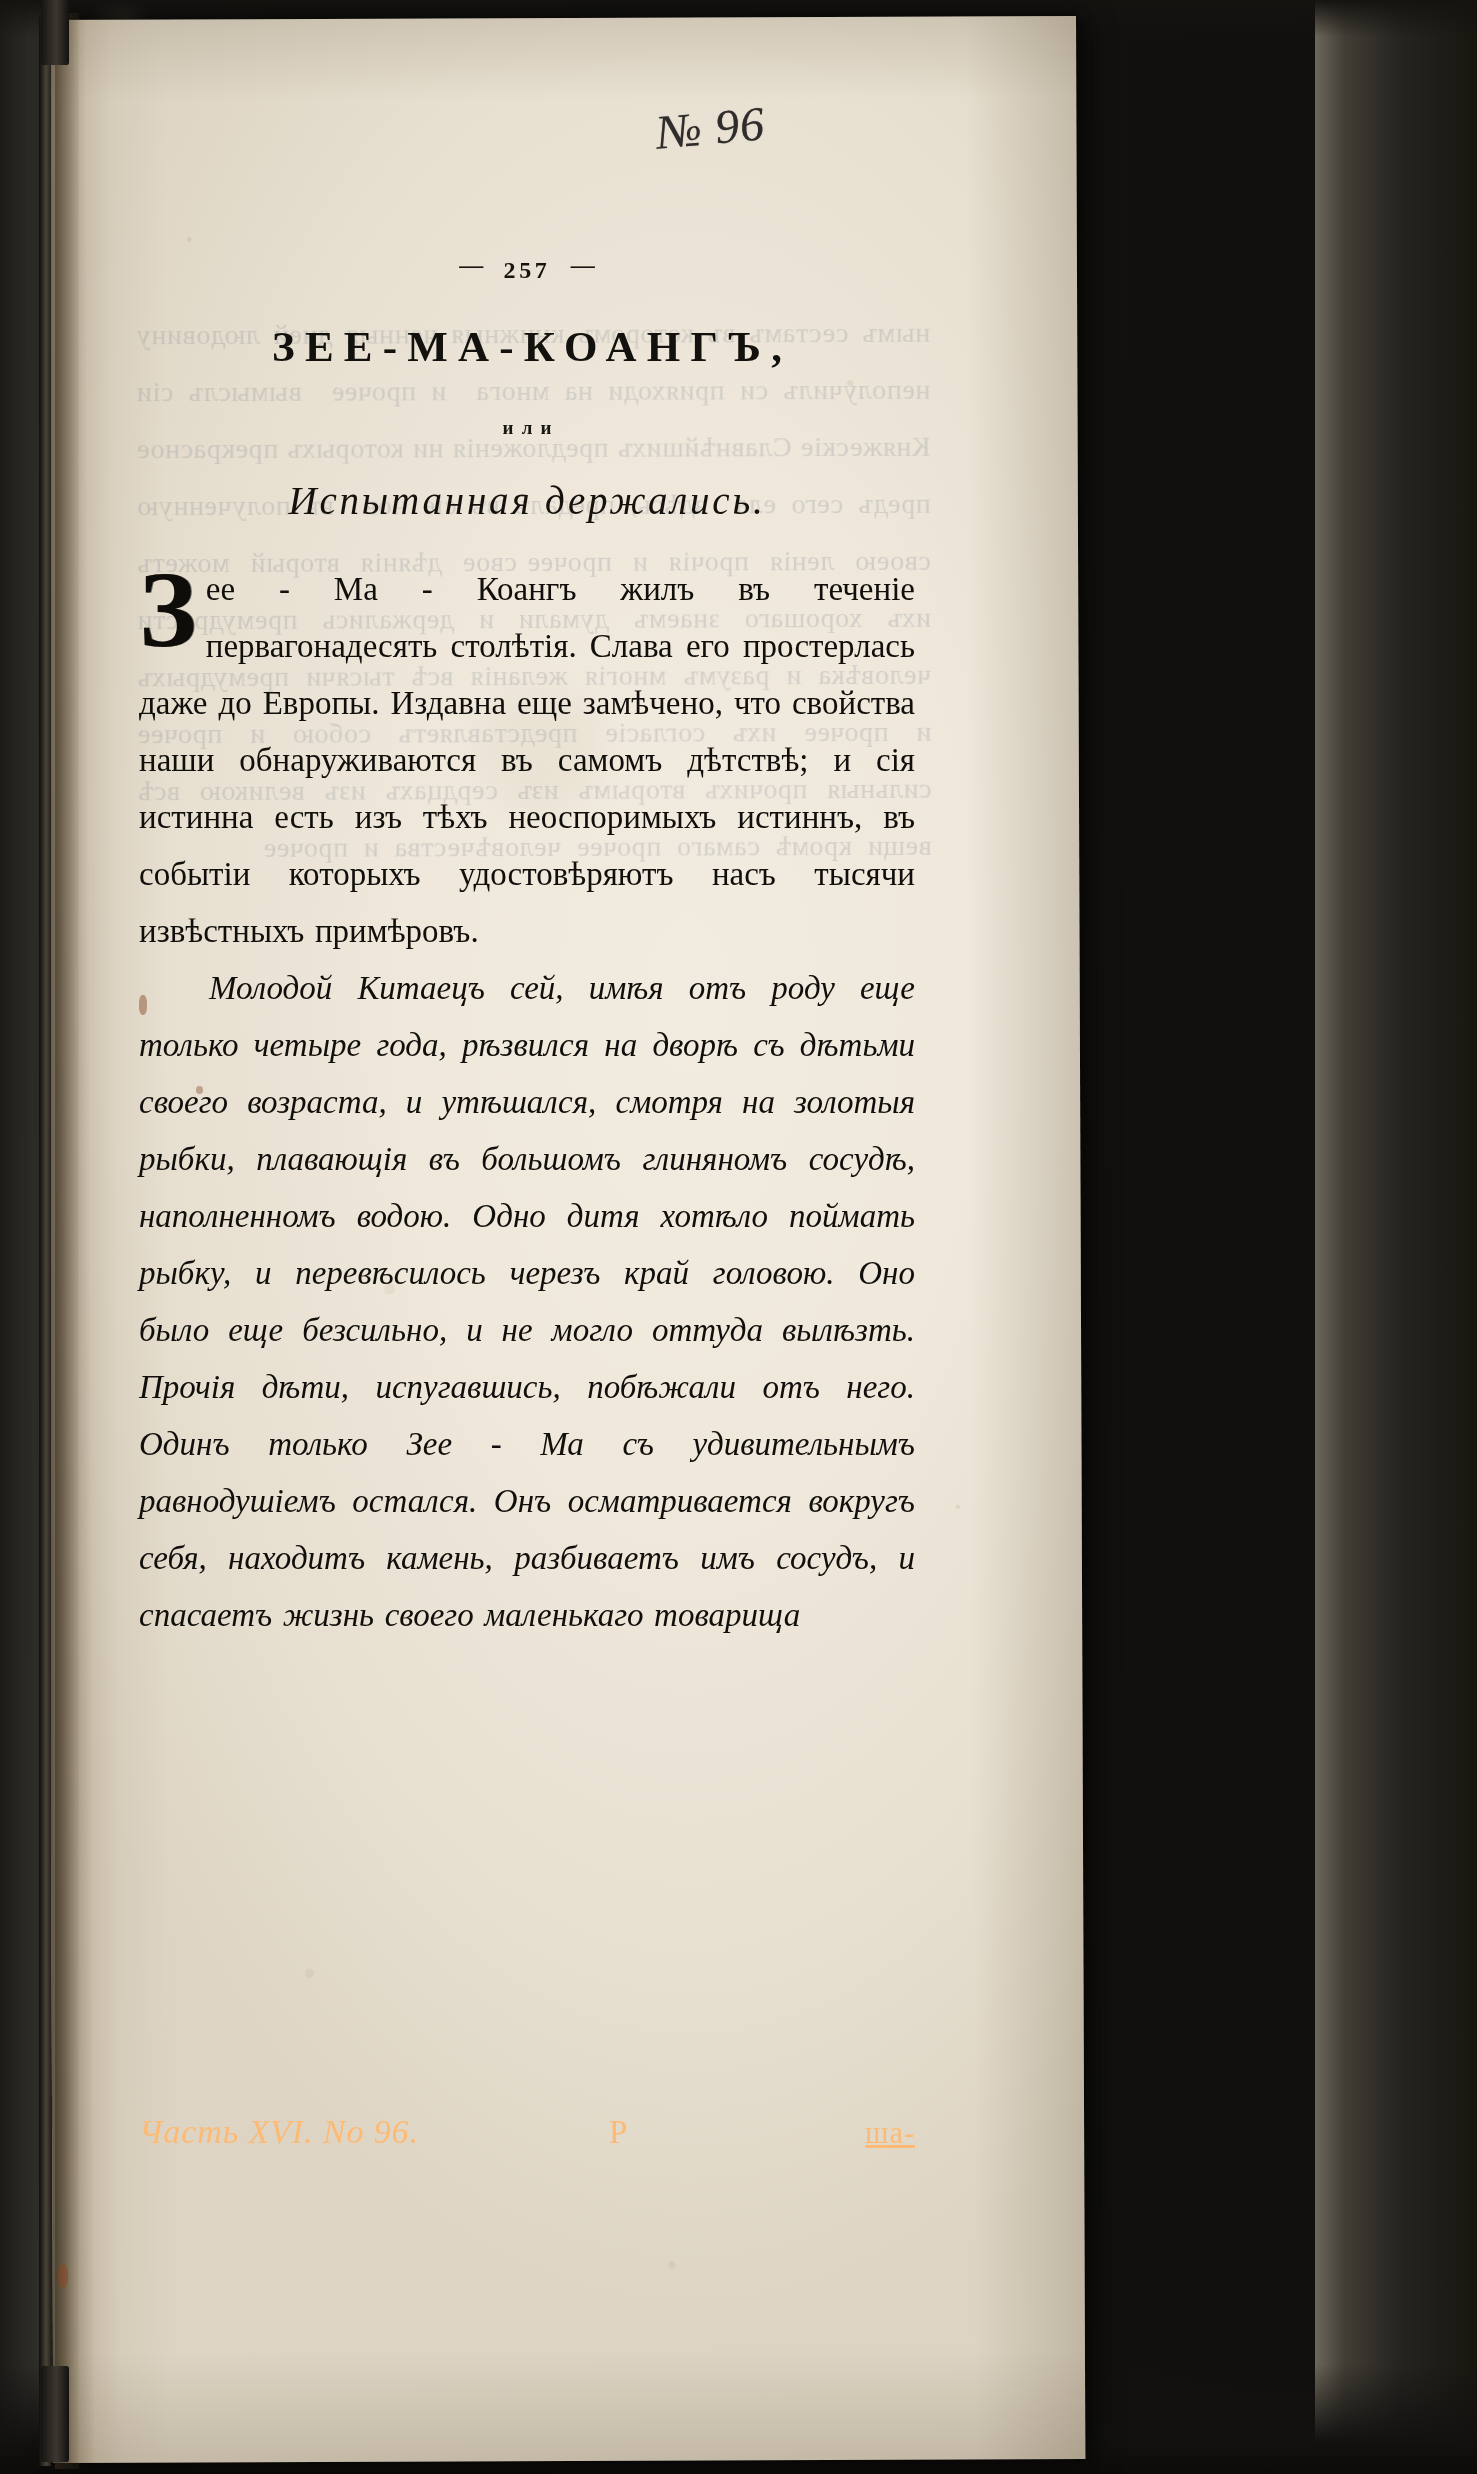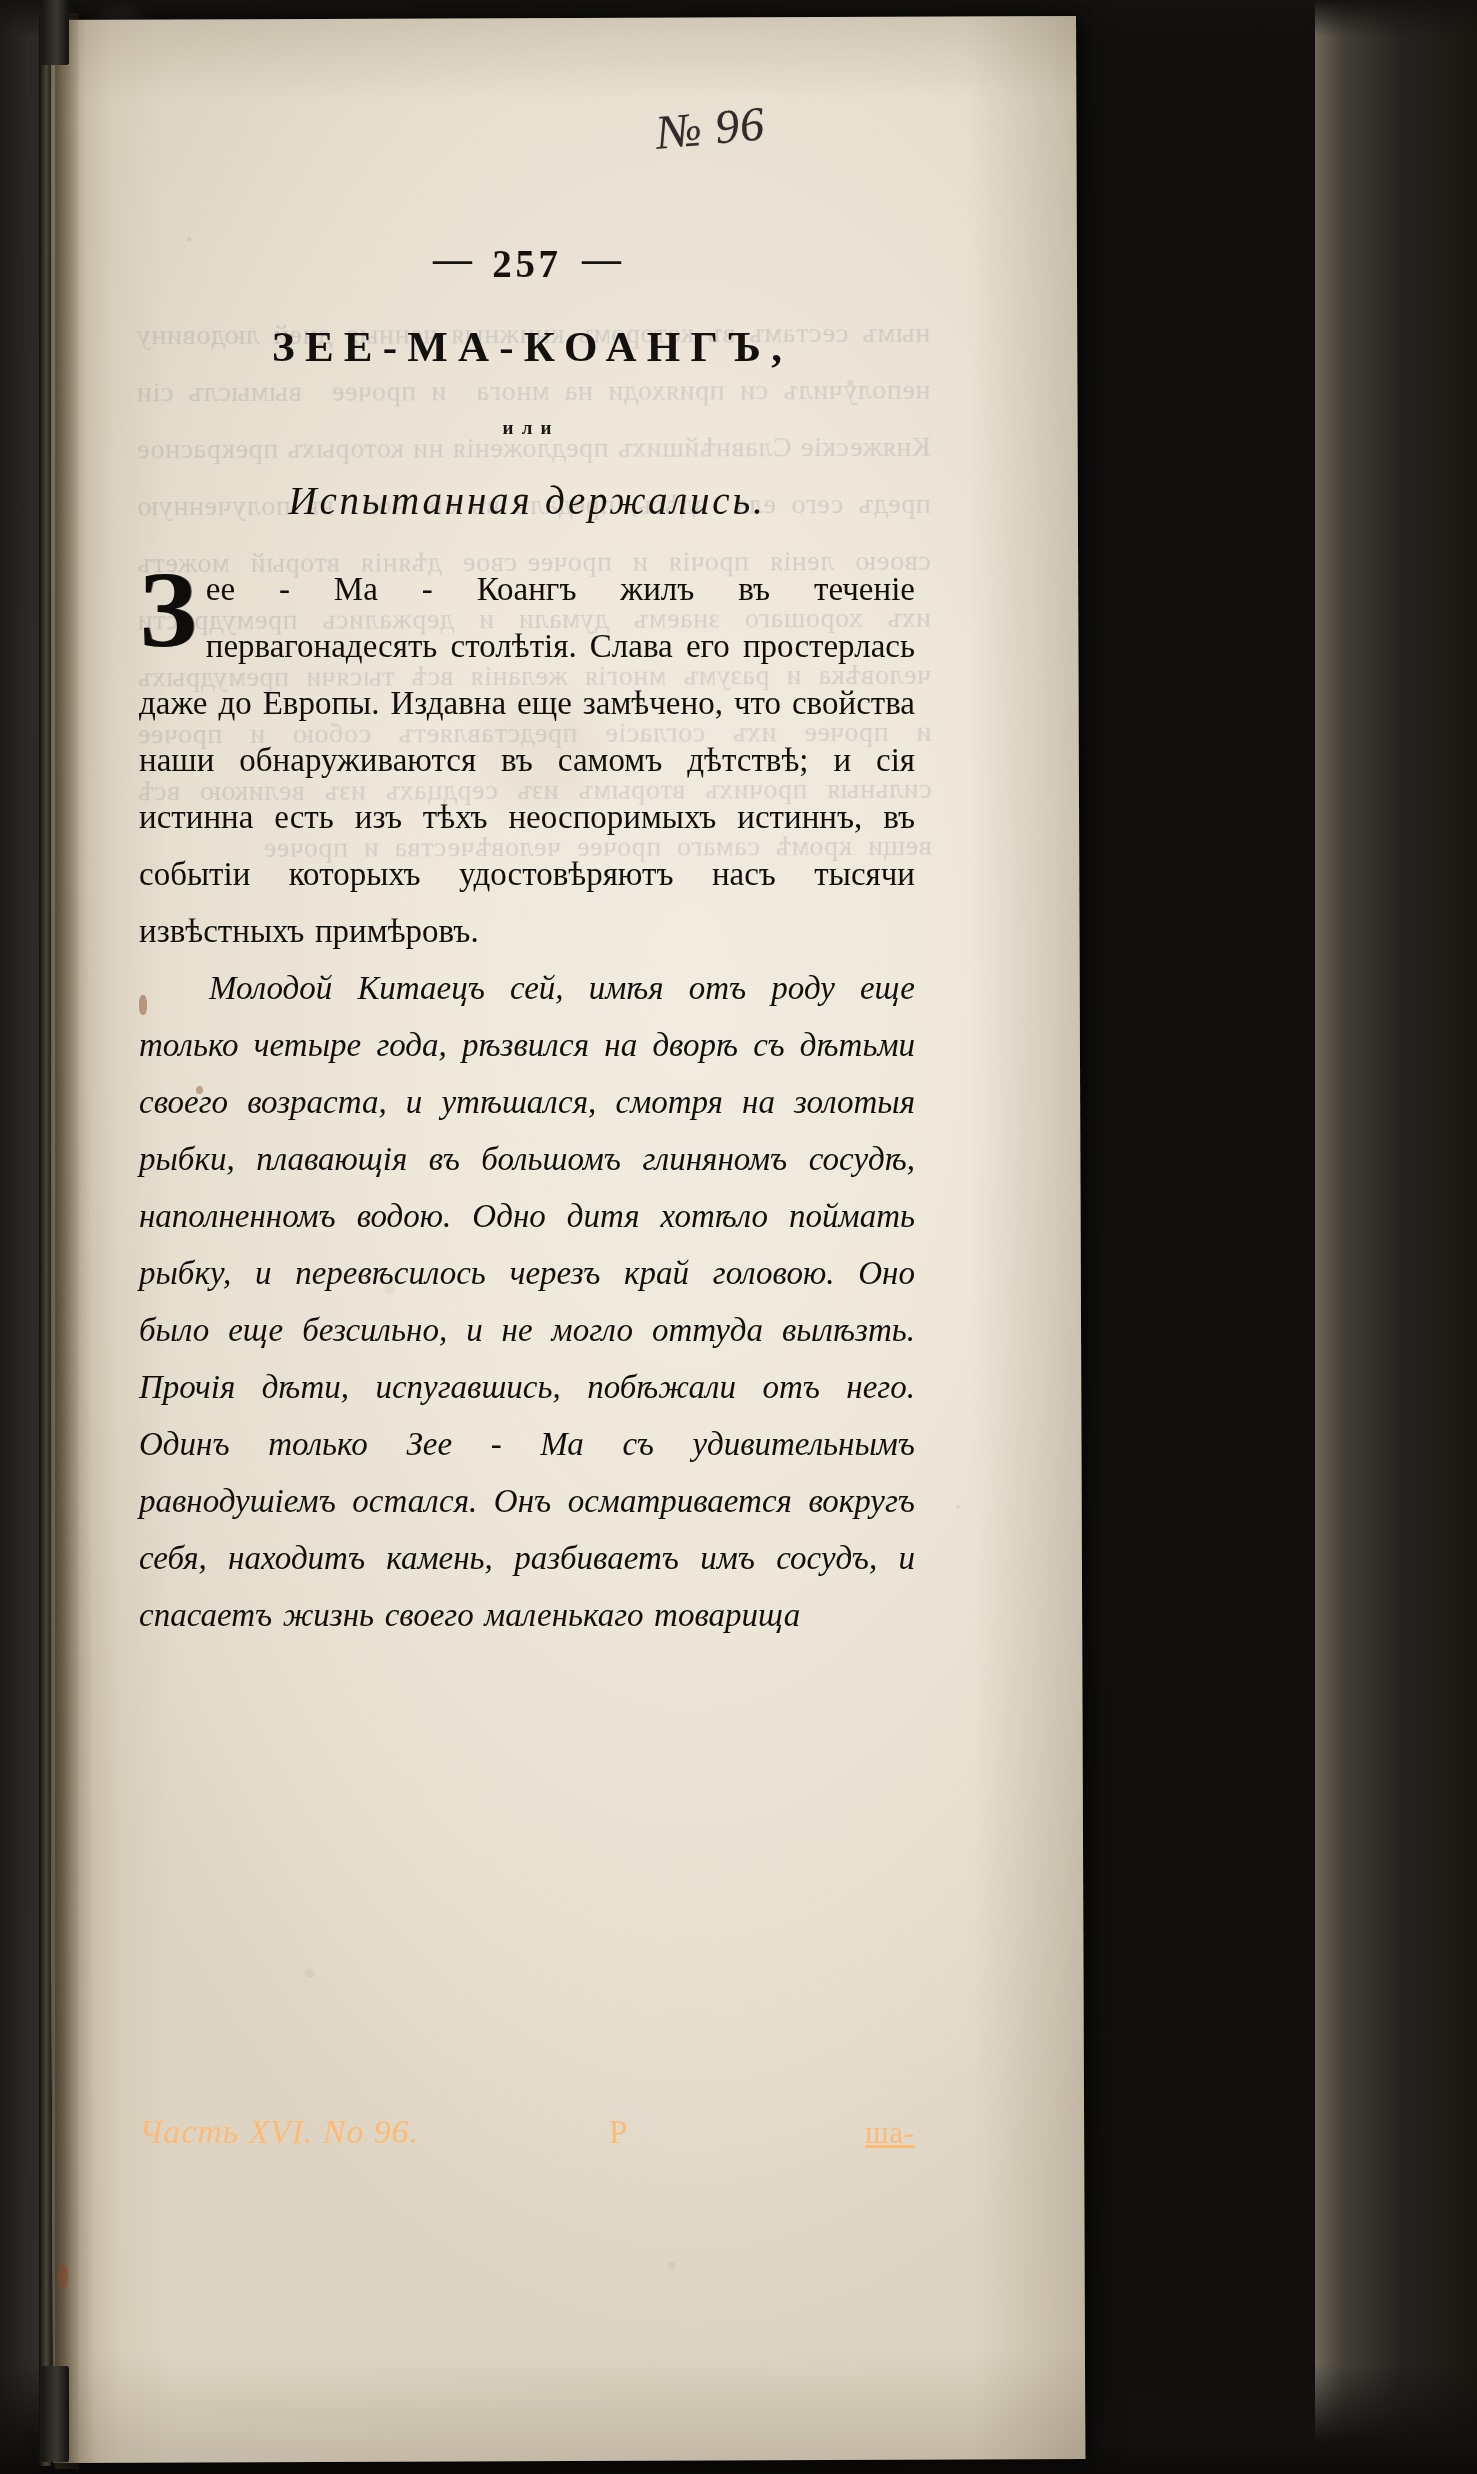--- a/index.html
+++ b/index.html
@@ -87,22 +87,22 @@
 
   .hand{
     position:absolute;left:517px;top:100px;
     font-family:"Liberation Serif", serif;
     font-style:italic;font-size:48px;color:#2f2d2b;
     letter-spacing:0.9px;transform:rotate(-5deg);
     text-shadow:0 0 0.9px rgba(40,38,34,.5);
   }
 
   .folio{
-    position:absolute;left:0;top:241px;width:776px;
-    text-align:center;font-size:39px;letter-spacing:3.7px;font-weight:700;
+    position:absolute;left:0;top:257px;width:776px;
+    text-align:center;font-size:24px;letter-spacing:3.7px;font-weight:700;
     color:#17140f;
   }
   .folio .dash{display:inline-block;font-weight:700;transform:translateY(-5.5px);padding:0 20.3px;letter-spacing:0;}
 
   .title{
     position:absolute;left:0;top:322px;width:776px;text-align:center;
     font-size:43px;font-weight:700;letter-spacing:10.2px;color:#13110d;
     text-indent:10.2px;
   }
   .subtitle-or{

